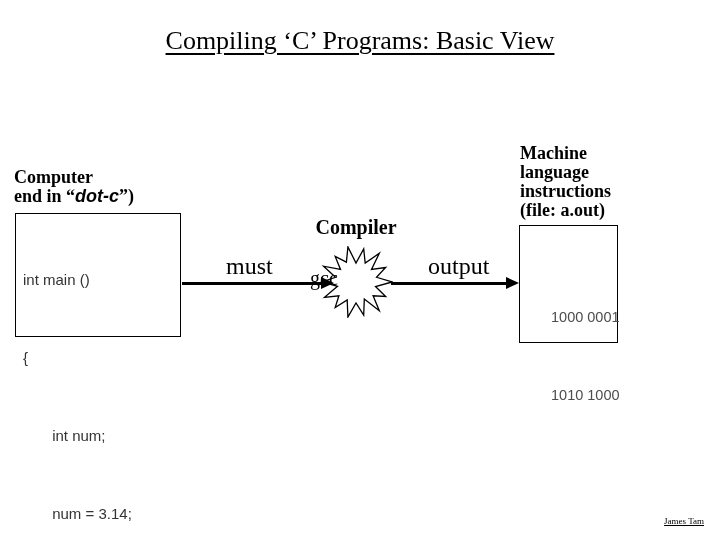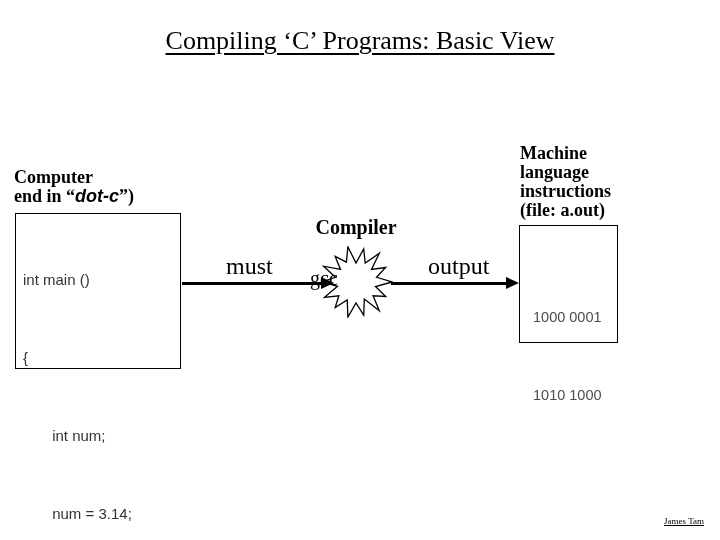--- a/index.html
+++ b/index.html
@@ -12,21 +12,21 @@
     position:absolute; top:26px; left:0; width:100%; text-align:center;
     font-size:26px; font-weight:normal;
     text-decoration:underline; text-decoration-thickness:2px; text-underline-offset:4px;
   }
   .src-label {
     position:absolute; left:14px; top:144px;
     font-size:18px; font-weight:bold; line-height:19px; width:170px;margin-top:24px;
   }
   .code-em { font-family:"Liberation Sans", sans-serif; font-style:italic; }
   .code-box {
-    position:absolute; left:15px; top:213px; width:166px; height:156px;
+    position:absolute; left:15px; top:213px; width:166px; height:124px;
     border:1.5px solid #000; box-sizing:border-box;
     font-family:"Liberation Sans", sans-serif; font-size:15px; line-height:26px;
     white-space:pre; padding:1px 13px 0 7px; color:#333;
   }
   .compiler-label {
     position:absolute; left:306px; top:216px; width:100px; text-align:center;
     font-size:20px; font-weight:bold;
   }
   .flow-label { position:absolute; font-size:24px; }
   .input-label { left:226px; top:253px; }
@@ -47,21 +47,21 @@
     font-size:20px;
   }
   .mach-label {
     position:absolute; left:520px; top:144px;
     font-size:18px; font-weight:bold; line-height:19px; width:140px;
   }
   .mach-box {
     position:absolute; left:519px; top:225px; width:99px; height:118px;
     border:1px solid #000; box-sizing:border-box;
     font-family:"Liberation Sans", sans-serif; font-size:14.5px; line-height:26px;
-    padding:26px 0 0 13px; color:#4d4d4d; white-space:pre;
+    padding:26px 0 0 31px; color:#4d4d4d; white-space:pre;
   }
   .footer {
     position:absolute; right:16px; top:516px;
     font-size:9px; font-weight:normal; text-decoration:underline;
   }
 </style>
 </head>
 <body>
 
 <div class="slide">

